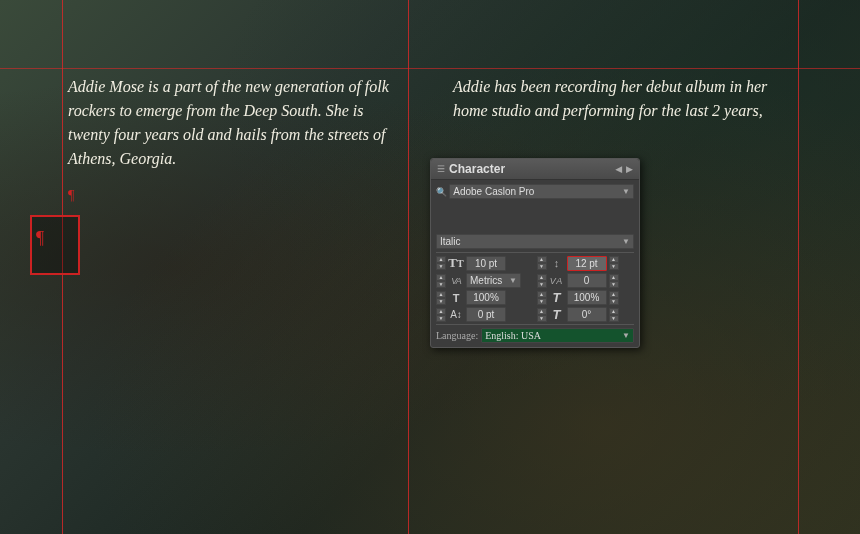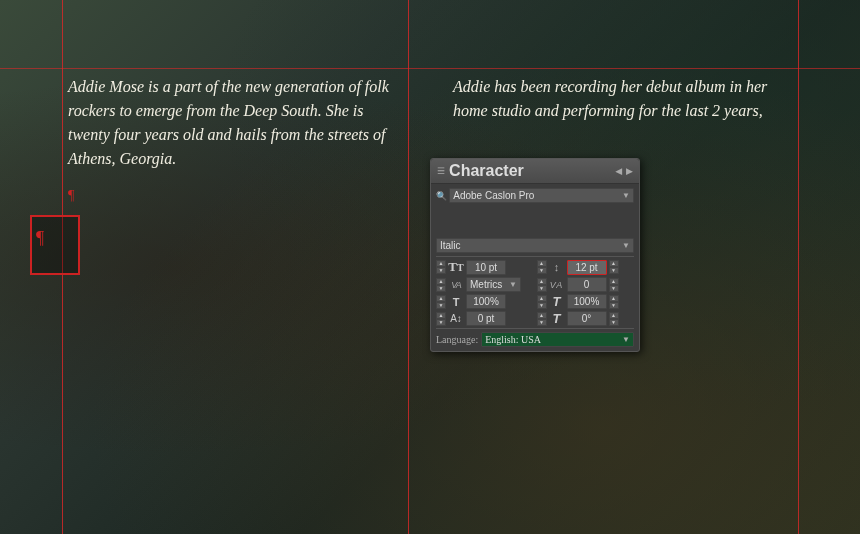--- a/index.html
+++ b/index.html
@@ -151,21 +151,21 @@
       cursor: move;
     }
 
     .panel-header-icon {
       font-size: 9px;
       margin-right: 4px;
       color: #aaa;
     }
 
     .panel-title {
-      font-size: 16px;
+      font-size: 12px;
       font-weight: bold;
       color: #ddd;
       flex: 1;
     }
 
     .panel-arrows {
       font-size: 9px;
       color: #aaa;
       display: flex;
       gap: 4px;

